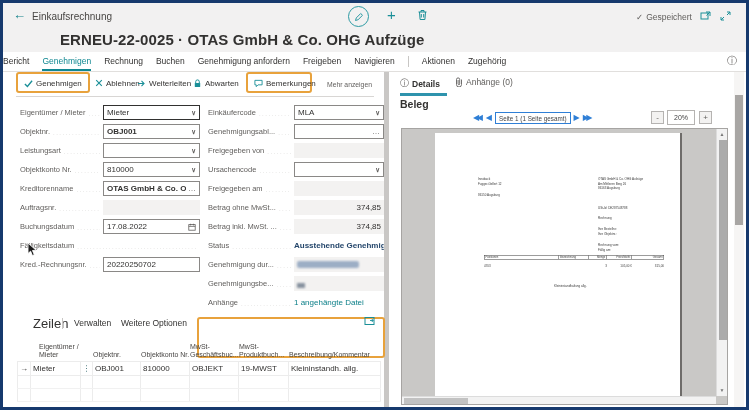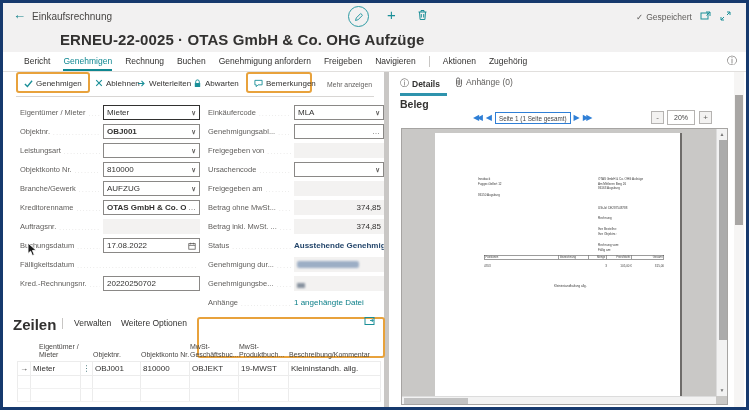--- a/index.html
+++ b/index.html
@@ -16,21 +16,21 @@
   .breadcrumb { left:29px; top:8px; font-size:10px; color:#484644; }
   .back { left:10px; top:5px; font-size:13px; color:#14828b; line-height:1; cursor:default; }
   .pencil-circle { left:345px; top:3px; width:21px; height:21px; border:1.4px solid #2d9aa3; border-radius:50%; display:flex; align-items:center; justify-content:center; }
   .plus-btn { left:384px; top:4px; font-size:15px; color:#1a8f98; line-height:1; }
   .trash-btn { left:414px; top:6px; }
   .saved { left:633px; top:9px; font-size:8.5px; color:#605e5c; display:flex; gap:3px; align-items:center; }
   .winicon1 { left:697px; top:8px; } .winicon2 { left:717px; top:8px; }
   .page-title { left:29px; top:28px; font-size:15px; font-weight:600; color:#323130; letter-spacing:.1px;margin-left:28px; }
 
   
-  .ribbon { left:0; top:49px; width:743px; height:20px; background:#fff; border-bottom:1px solid #e1dfdd; display:flex; align-items:stretch; padding-left:21px; }
+  .ribbon { left:0; top:49px; width:743px; height:20px; background:#fff; border-bottom:1px solid #e1dfdd; display:flex; align-items:stretch; }
   .ribbon-item { font-size:8.5px; color:#323130; display:flex; align-items:center; margin-right:13px; border-bottom:2px solid transparent; padding-top:1px; white-space:nowrap; }
   .ribbon-item.active { color:#0f8791; border-bottom-color:#0f8791; }
   .ribbon-item.dim { color:#605e5c; }
   .ribbon-sep { width:1px; height:11px; background:#c8c6c4; align-self:center; margin-right:13px; }
   .ribbon-info { position:absolute; right:9px; top:53px; font-size:10px; color:#605e5c; line-height:1; }
 
   
   .left-pane { left:0; top:69px; width:381px; height:335px; background:#fff; }
   .pane-divider { left:381px; top:69px; width:5px; height:335px; background:#c9c7c5; }
 
@@ -59,21 +59,21 @@
   .ftext { height:15px; display:flex; align-items:center; font-size:8px; flex:none; }
   .col2 .ftext { width:90px; }
   .status-val { font-weight:700; color:#24466b; white-space:nowrap; overflow:hidden; }
   .link-val { color:#0b7f88; white-space:nowrap; }
   .redact-pill { width:62px; height:7px; background:#8ea3be; border-radius:2px; filter:blur(1.3px); opacity:.85; }
   .redact-dot { width:8px; height:5px; background:#5a6a7d; filter:blur(1px); opacity:.7; margin-top:3px; }
   .cal-icon, .ell-btn { flex:none; }
   .fields-hl { left:194px; top:245px; width:188px; height:41px; }
 
   
-  .zeilen-title { left:10px; top:313px; font-size:15px; font-weight:700; }
+  .zeilen-title { left:30px; top:313px; font-size:13px; font-weight:400; }
   .z-sep { left:59px; top:315px; width:1px; height:11px; background:#c8c6c4; }
   .z-menu1 { left:71px; top:315px; font-size:8.5px; color:#323130; }
   .z-menu2 { left:118px; top:315px; font-size:8.5px; color:#323130; }
   .z-expand { left:361px; top:313px; }
   .ztable { left:14px; top:331px; width:364px; font-size:8px; }
   .zhead { display:flex; align-items:flex-end; height:27px; color:#484644; font-size:7px; line-height:1.15; padding-bottom:2px; }
   .zh0 { width:76px; padding-left:22px; } .zh1 { width:48px; } .zh2 { width:49px; }
   .zh3 { width:49px; } .zh4 { width:50px; } .zh5 { width:92px; }
   .zrow { display:flex; height:15px; border-top:1px solid #ececec; border-bottom:1px solid #ececec; align-items:center; }
   .zrow.empty { height:13px; border-bottom:1px solid #f1f1f1; border-top:none; }
@@ -239,28 +239,20 @@
       </div>
       <div class="frow">
         <span class="flabel">Objektkonto Nr.</span>
           <span class="leader"></span>
         <span class="fctl">
             <span class="fval">810000</span>
             <span class="caret">∨</span>
           </span>
       </div>
       <div class="frow">
-        <span class="flabel">Branche/Gewerk</span>
-          <span class="leader"></span>
-        <span class="fctl">
-            <span class="fval">AUFZUG</span>
-            <span class="caret">∨</span>
-          </span>
-      </div>
-      <div class="frow">
         <span class="flabel">Kreditorenname</span>
           <span class="leader"></span>
         <span class="fctl bold">
             <span class="fval">OTAS GmbH &amp; Co. OH(</span>
             <span class="dots3">…</span>
           </span>
       </div>
       <div class="frow">
         <span class="flabel">Auftragsnr.</span>
           <span class="leader"></span>

